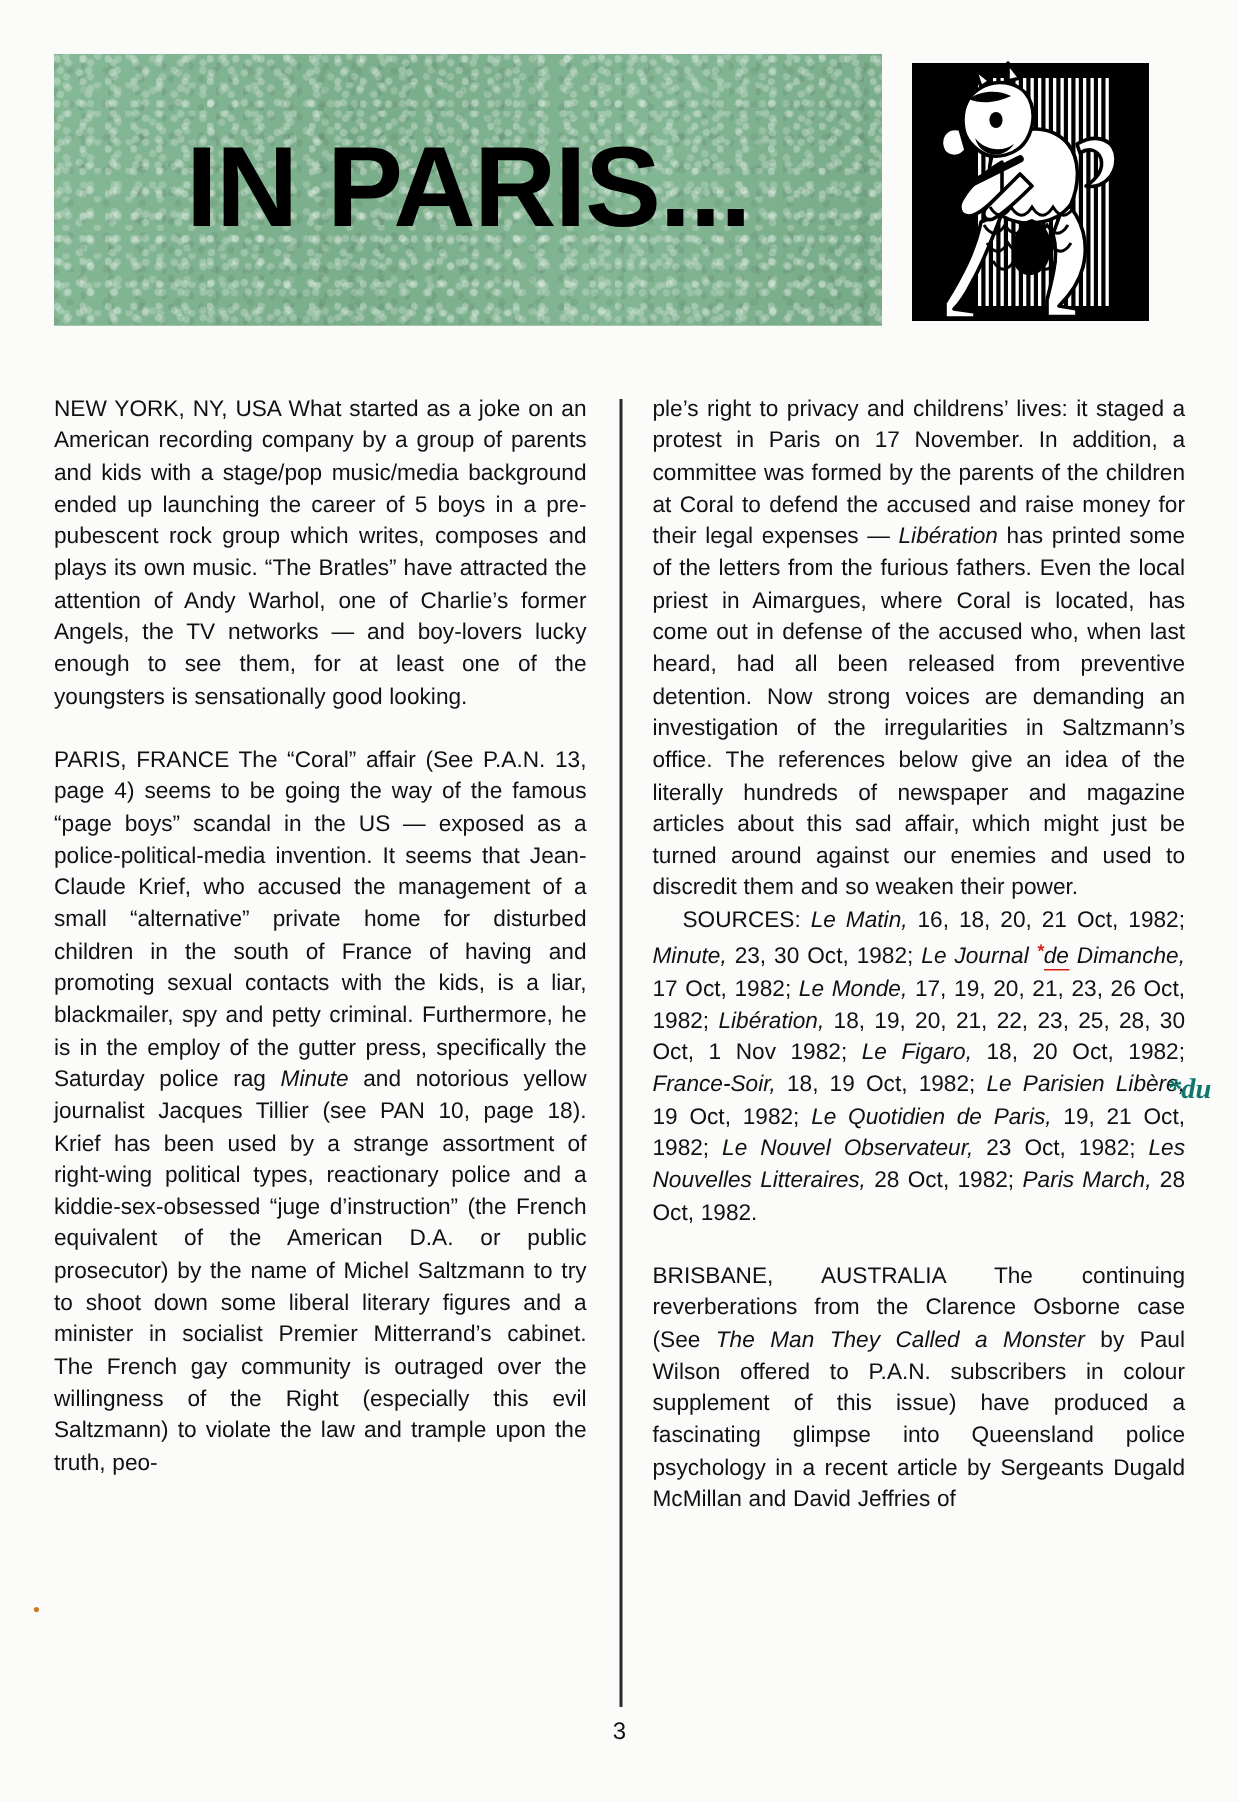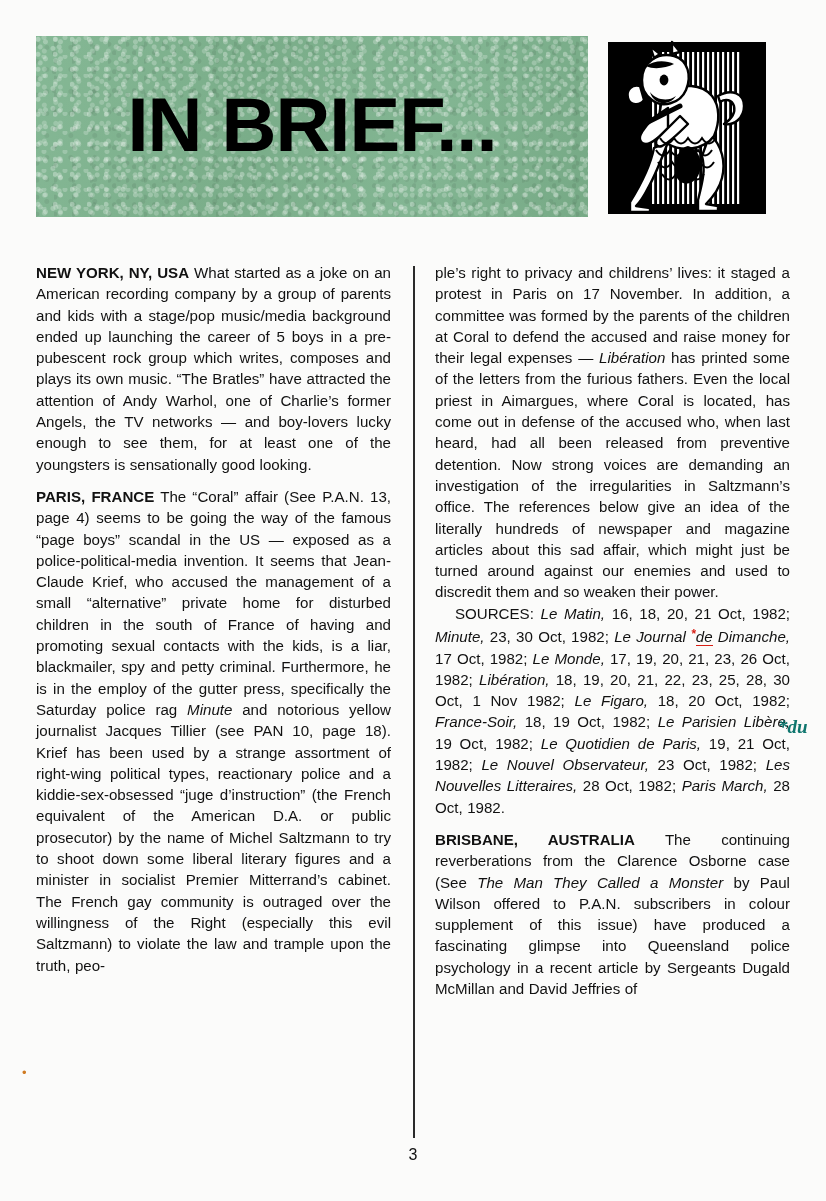--- a/index.html
+++ b/index.html
@@ -101,23 +101,23 @@
   .divider {
     position: absolute;
     left: 377px;
     top: 4px;
     width: 2px;
     height: 872px;
     background: #2a2a2a;
   }
 
   p { margin: 0 0 0 0; }
-  p.gap { margin-top: 11px; }
+  p.gap { margin-top: 21px; }
   p.indent { text-indent: 20px; }
-  .loc { font-weight: bold; }
+  .loc { font-weight: normal; }
   em, .it { }
 
   
   .mark-note {
     position: absolute;
     left: 778px;
     top: 716px;
     font-family: "Liberation Serif", serif;
     font-style: italic;
     font-weight: bold;
@@ -158,21 +158,21 @@
     color: #111;
   }
 </style>
 </head>
 <body>
 
 <div class="page">
 
   <div class="masthead">
     <div class="banner"></div>
-    <div class="banner-title">IN BRIEF...</div>
+    <div class="banner-title">IN PARIS...</div>
   </div>
 
   <div class="illustration">
     <svg viewBox="0 0 164 180" xmlns="http://www.w3.org/2000/svg" aria-hidden="true">
 
       <rect x="2" y="4" width="158" height="172" fill="#000000"></rect>
 
       <g fill="#ffffff">
         <rect x="46" y="14" width="2.2" height="152"></rect>
         <rect x="51" y="14" width="2.2" height="152"></rect>

